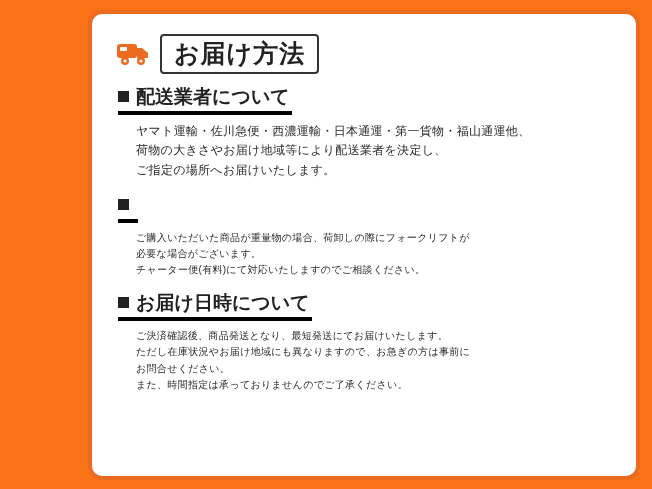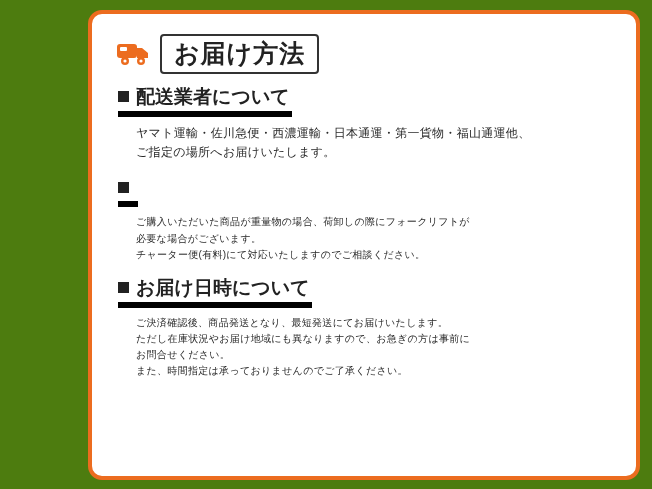--- a/index.html
+++ b/index.html
@@ -10,21 +10,21 @@
     width: 652px;
     height: 489px;
     background: #f0f0f0;
     font-family: "Liberation Sans", sans-serif;
     overflow: hidden;
   }
   .page {
     position: relative;
     width: 652px;
     height: 489px;
-    background: #4d7c0f;
+    background: #f97316;
     box-sizing: border-box;
   }
   .card {
     position: absolute;
     left: 88px;
     top: 10px;
     width: 552px;
     height: 470px;
     background: #ffffff;
     border: 4px solid #ec6c1f;
@@ -60,21 +60,21 @@
     white-space: nowrap;
   }
   .section {
     margin: 0 0 14px 6px;
   }
   .section-head {
     display: inline-block;
     font-size: 19px;
     font-weight: bold;
     color: #222222;
-    border-bottom: 6px solid #000000;
+    border-bottom: 4px solid #000000;
     padding: 0 2px 2px 0;
     margin-bottom: 7px;
     line-height: 1.2;
     white-space: nowrap;
   }
   .bullet-sq {
     display: inline-block;
     width: 11px;
     height: 11px;
     background: #222222;
@@ -117,20 +117,21 @@
         <span class="title-text">お届け方法</span>
       </span>
     </div>
 
     <div class="section sec-1">
       <div class="section-head">
         <span class="bullet-sq"></span><span>配送業者について</span>
       </div>
       <div class="body-lines">
         <div class="body-line">ヤマト運輸・佐川急便・西濃運輸・日本通運・第一貨物・福山通運他、</div>
+        <div class="body-line">荷物の大きさやお届け地域等により配送業者を決定し、</div>
         <div class="body-line">ご指定の場所へお届けいたします。</div>
       </div>
     </div>
 
     <div class="section sec-2">
       <div class="section-head">
         <span class="bullet-sq"></span>
       </div>
       <div class="body-lines">
         <div class="body-line">ご購入いただいた商品が重量物の場合、荷卸しの際にフォークリフトが</div>

